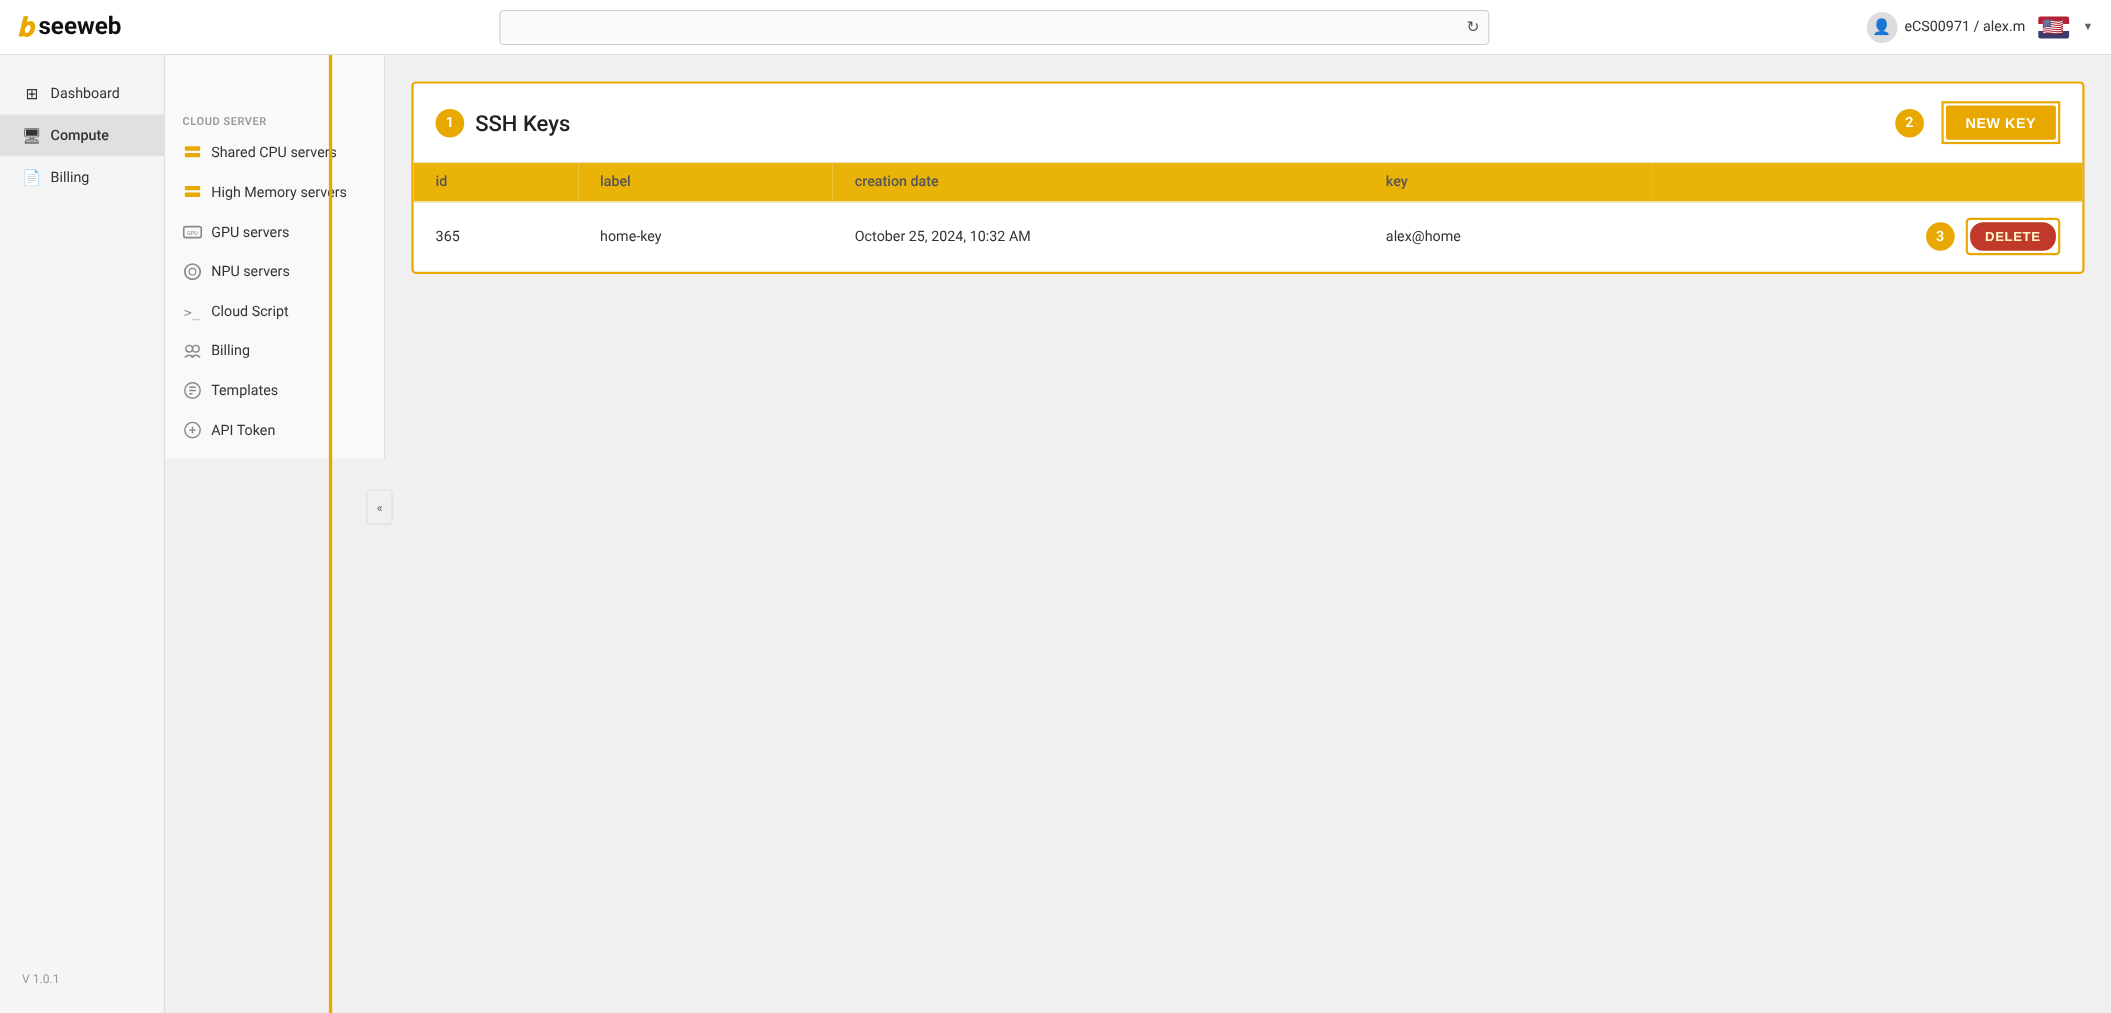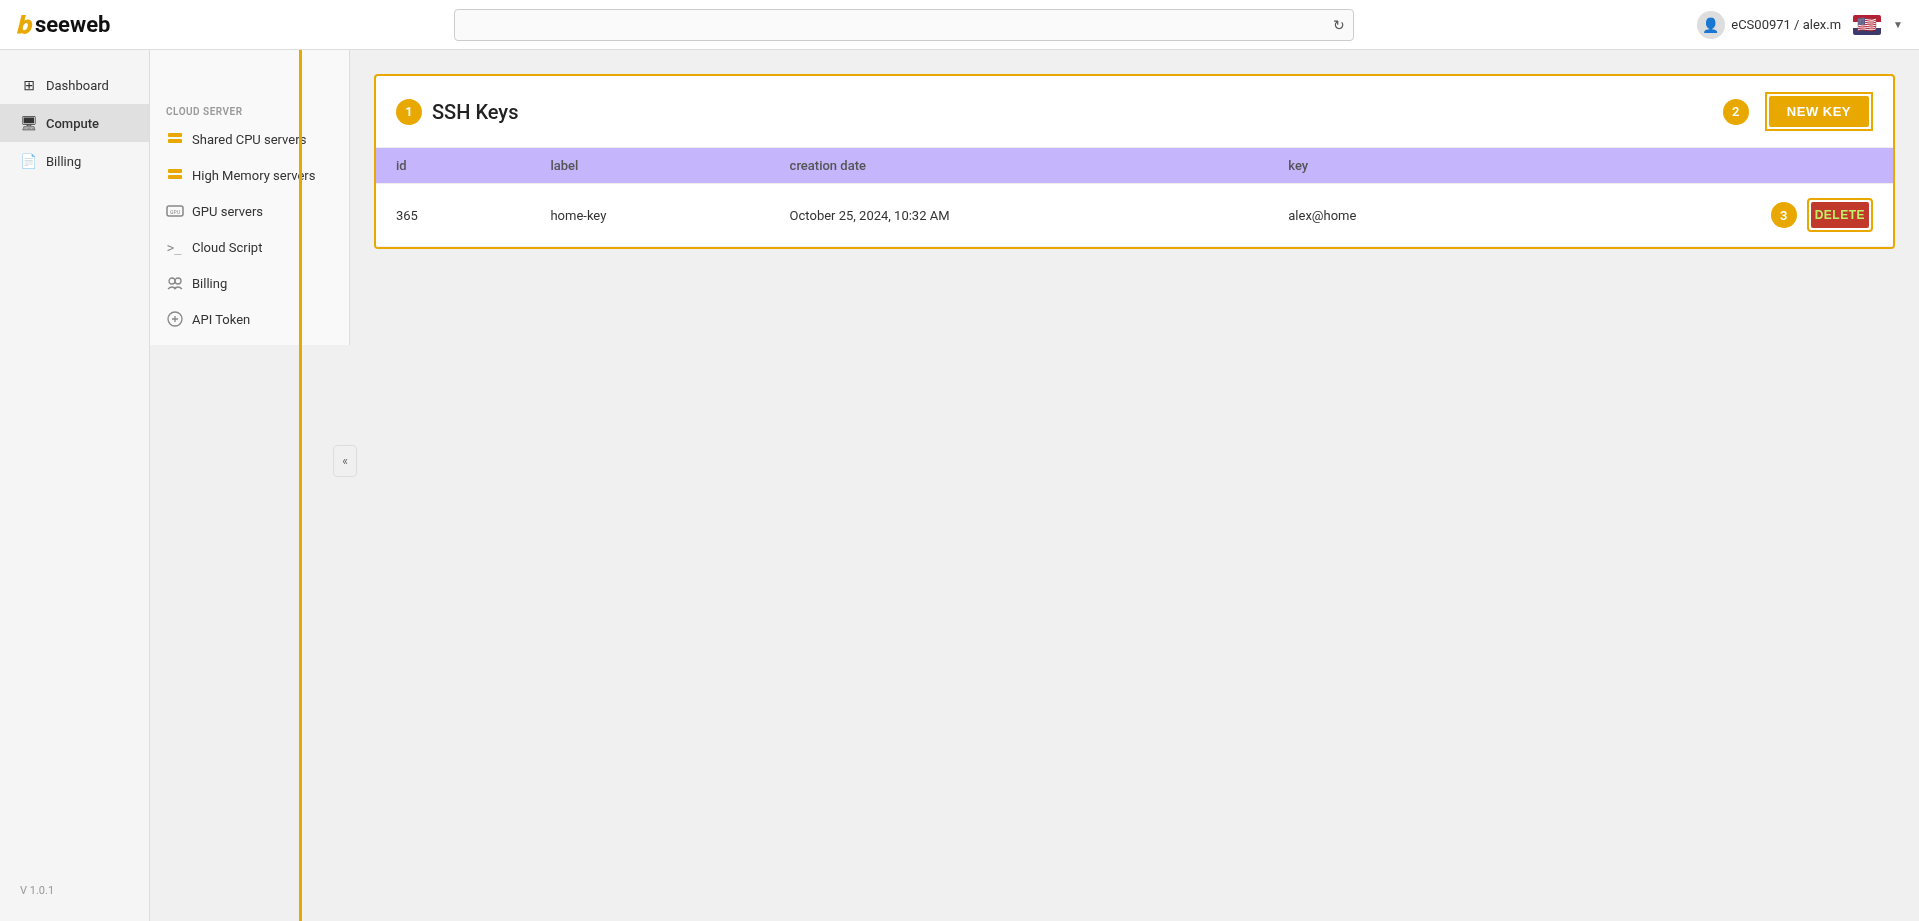--- a/index.html
+++ b/index.html
@@ -284,21 +284,21 @@
       flex-shrink: 0;
       margin-right: 8px;
     }
 
     
     .ssh-table {
       width: 100%;
       border-collapse: collapse;
     }
     .ssh-table thead tr {
-      background: #c4b5fd;
+      background: #eab308;
       margin-left: 16px;
     }
     .ssh-table th {
       text-align: left;
       padding: 10px 20px;
       font-size: 13px;
       font-weight: 500;
       color: #555;
       border-bottom: 1px solid #eee;
     }
@@ -309,27 +309,27 @@
       border-bottom: 1px solid #f0f0f0;
     }
     .delete-btn-wrapper {
       border: 2px solid #e8a800;
       border-radius: 4px;
       padding: 2px;
       display: inline-flex;
     }
     .delete-btn {
       background: #c0392b;
-      color: #bef264;
+      color: #fef9c3;
       border: none;
-      padding: 6px 4px;
+      padding: 6px 14px;
       font-size: 12px;
       font-weight: 600;
       cursor: pointer;
-      border-radius: 2px;
+      border-radius: 12px;
       letter-spacing: 0.5px;
       text-transform: uppercase;
     }
     .annotation-badge-3 {
       width: 26px;
       height: 26px;
       border-radius: 50%;
       background: #e8a800;
       color: #fff;
       display: flex;
@@ -419,20 +419,29 @@
       <div class="secondary-nav-item">
         <span class="icon">
           <svg width="18" height="18" viewBox="0 0 18 18">
               <rect x="1" y="4" width="16" height="10" rx="2" fill="none" stroke="#888" stroke-width="1.5"></rect>
               <text x="9" y="12" text-anchor="middle" font-size="5" fill="#888">GPU</text>
             </svg>
         </span>
         <span>GPU servers</span>
       </div>
 
+      <div class="secondary-nav-item">
+        <span class="icon">
+          <svg width="18" height="18" viewBox="0 0 18 18">
+              <circle cx="9" cy="9" r="7" fill="none" stroke="#888" stroke-width="1.5"></circle>
+              <circle cx="9" cy="9" r="3" fill="none" stroke="#888" stroke-width="1"></circle>
+            </svg>
+        </span>
+        <span>NPU servers</span>
+      </div>
 
 
       <div class="secondary-nav-item">
         <span class="icon">
           <svg width="18" height="18" viewBox="0 0 18 18">
               <text x="1" y="14" font-size="12" fill="#888" font-family="monospace">&gt;_</text>
             </svg>
         </span>
         <span>Cloud Script</span>
       </div>
@@ -442,20 +451,29 @@
           <svg width="18" height="18" viewBox="0 0 18 18">
               <circle cx="6" cy="7" r="3" fill="none" stroke="#888" stroke-width="1.3"></circle>
               <circle cx="12" cy="7" r="3" fill="none" stroke="#888" stroke-width="1.3"></circle>
               <path d="M2 15 Q6 11 10 15" fill="none" stroke="#888" stroke-width="1.3"></path>
               <path d="M8 15 Q12 11 16 15" fill="none" stroke="#888" stroke-width="1.3"></path>
             </svg>
         </span>
         <span>Billing</span>
       </div>
 
+      <div class="secondary-nav-item">
+        <span class="icon">
+          <svg width="18" height="18" viewBox="0 0 18 18">
+              <circle cx="9" cy="9" r="7" fill="none" stroke="#888" stroke-width="1.3"></circle>
+              <path d="M6 6 L12 6 M6 9 L12 9 M6 12 L9 12" stroke="#888" stroke-width="1.3"></path>
+            </svg>
+        </span>
+        <span>Templates</span>
+      </div>
 
       <div class="secondary-nav-item">
         <span class="icon">
           <svg width="18" height="18" viewBox="0 0 18 18">
               <circle cx="9" cy="9" r="7" fill="none" stroke="#888" stroke-width="1.3"></circle>
               <path d="M6 9 L12 9 M9 6 L9 12" stroke="#888" stroke-width="1.3"></path>
             </svg>
         </span>
         <span>API Token</span>
       </div>

